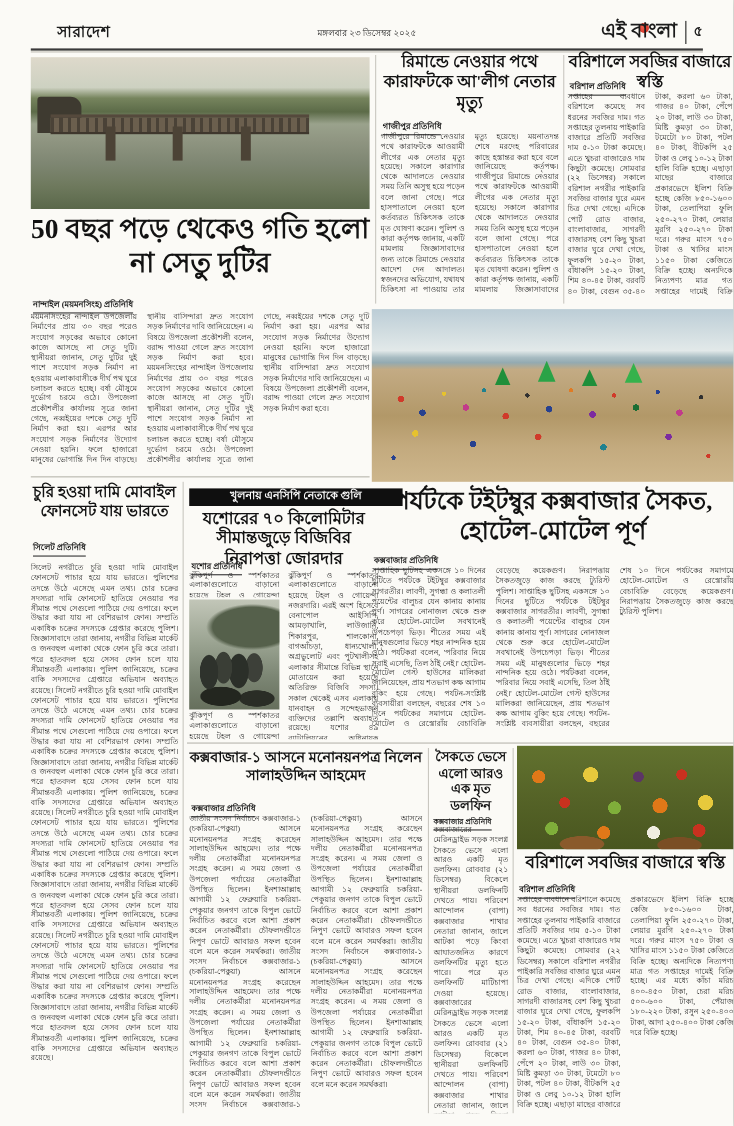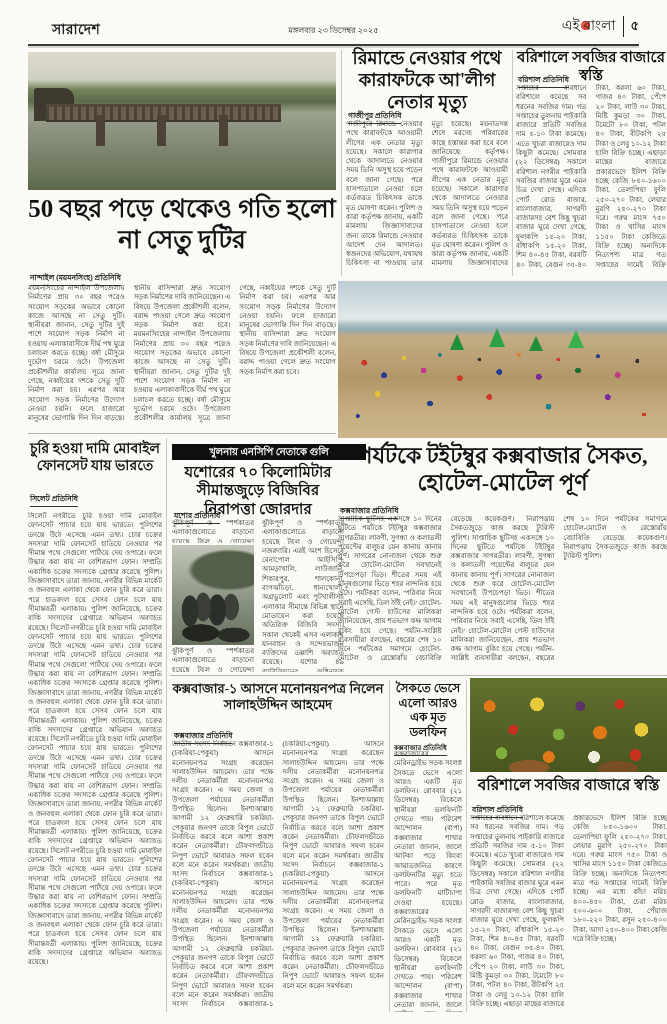--- a/index.html
+++ b/index.html
@@ -3,21 +3,21 @@
 <meta charset="utf-8">
 <style>
   html,body{margin:0;padding:0;background:#cfccc6;}
   .page{position:relative;width:667px;height:1024px;margin:0 auto;background:#fbfaf6;
         font-family:"Liberation Serif", serif;color:#1b1b1b;overflow:hidden;
         box-shadow:0 0 8px rgba(0,0,0,.4);}
   .abs{position:absolute;}
   
   .section-label{font-size:14px;font-weight:bold;letter-spacing:.5px;}
   .date-line{font-size:8px;color:#222;}
-  .logo{font-size:14px;font-weight:normal;letter-spacing:0;position:relative;white-space:nowrap;}
+  .logo{font-size:18px;font-weight:bold;letter-spacing:0;position:relative;white-space:nowrap;}
   .logo .dot{position:absolute;right:26px;top:7px;width:9px;height:9px;border-radius:50%;
              background:radial-gradient(circle at 35% 35%, #f0604f, #d0271b);z-index:0;}
   .logo .txt{position:relative;z-index:1;}
   .pageno{font-size:13px;font-weight:bold;border-left:1.5px solid #222;padding-left:7px;margin-left:7px;}
   .header-rule{height:2px;background:#3a3a3a;box-shadow:0 2px 0 #d8d6cf;}
   
   .headline{font-weight:bold;color:#121212;text-align:center;line-height:1.22;}
   .byline{display:inline-block;font-size:7.5px;font-weight:bold;color:#111;
           border-bottom:1px solid #333;padding-bottom:1px;white-space:nowrap;}
   .body-text{font-size:7px;line-height:1.33;text-align:justify;color:#262626;
@@ -113,21 +113,21 @@
     <span class="bridge-leg" style="left:42%;"></span>
     <span class="bridge-leg" style="left:62%;"></span>
   </div>
   <div class="abs headline" style="left:28px;top:194px;width:308px;font-size:25px;">50 বছর পড়ে থেকেও গতি হলো না সেতু দুটির</div>
   <div class="abs" style="left:30px;top:266px;">
     <span class="byline">নান্দাইল (ময়মনসিংহ) প্রতিনিধি</span>
   </div>
   <div class="abs body-text cols3" style="left:28px;top:284px;width:308px;height:146px;">ময়মনসিংহের নান্দাইল উপজেলায় নির্মাণের প্রায় ৩০ বছর পরেও সংযোগ সড়কের অভাবে কোনো কাজে আসছে না সেতু দুটি। স্থানীয়রা জানান, সেতু দুটির দুই পাশে সংযোগ সড়ক নির্মাণ না হওয়ায় এলাকাবাসীকে দীর্ঘ পথ ঘুরে চলাচল করতে হচ্ছে। বর্ষা মৌসুমে দুর্ভোগ চরমে ওঠে। উপজেলা প্রকৌশলীর কার্যালয় সূত্রে জানা গেছে, নব্বইয়ের দশকে সেতু দুটি নির্মাণ করা হয়। এরপর আর সংযোগ সড়ক নির্মাণের উদ্যোগ নেওয়া হয়নি। ফলে হাজারো মানুষের ভোগান্তি দিন দিন বাড়ছে। স্থানীয় বাসিন্দারা দ্রুত সংযোগ সড়ক নির্মাণের দাবি জানিয়েছেন। এ বিষয়ে উপজেলা প্রকৌশলী বলেন, বরাদ্দ পাওয়া গেলে দ্রুত সংযোগ সড়ক নির্মাণ করা হবে। ময়মনসিংহের নান্দাইল উপজেলায় নির্মাণের প্রায় ৩০ বছর পরেও সংযোগ সড়কের অভাবে কোনো কাজে আসছে না সেতু দুটি। স্থানীয়রা জানান, সেতু দুটির দুই পাশে সংযোগ সড়ক নির্মাণ না হওয়ায় এলাকাবাসীকে দীর্ঘ পথ ঘুরে চলাচল করতে হচ্ছে। বর্ষা মৌসুমে দুর্ভোগ চরমে ওঠে। উপজেলা প্রকৌশলীর কার্যালয় সূত্রে জানা গেছে, নব্বইয়ের দশকে সেতু দুটি নির্মাণ করা হয়। এরপর আর সংযোগ সড়ক নির্মাণের উদ্যোগ নেওয়া হয়নি। ফলে হাজারো মানুষের ভোগান্তি দিন দিন বাড়ছে। স্থানীয় বাসিন্দারা দ্রুত সংযোগ সড়ক নির্মাণের দাবি জানিয়েছেন। এ বিষয়ে উপজেলা প্রকৌশলী বলেন, বরাদ্দ পাওয়া গেলে দ্রুত সংযোগ সড়ক নির্মাণ করা হবে।</div>
 
   <div class="abs vrule" style="left:341px;top:50px;height:226px;"></div>
-  <div class="abs headline" style="left:346px;top:48px;width:162px;font-size:18px;">রিমান্ডে নেওয়ার পথে কারাফটকে আ'লীগ নেতার মৃত্যু</div>
+  <div class="abs headline" style="left:346px;top:48px;width:162px;font-size:15px;">রিমান্ডে নেওয়ার পথে কারাফটকে আ'লীগ নেতার মৃত্যু</div>
   <div class="abs" style="left:348px;top:104px;">
     <span class="byline">গাজীপুর প্রতিনিধি</span>
   </div>
   <div class="abs body-text cols2" style="left:346px;top:120px;width:162px;height:156px;">গাজীপুরে রিমান্ডে নেওয়ার পথে কারাফটকে আওয়ামী লীগের এক নেতার মৃত্যু হয়েছে। সকালে কারাগার থেকে আদালতে নেওয়ার সময় তিনি অসুস্থ হয়ে পড়েন বলে জানা গেছে। পরে হাসপাতালে নেওয়া হলে কর্তব্যরত চিকিৎসক তাকে মৃত ঘোষণা করেন। পুলিশ ও কারা কর্তৃপক্ষ জানায়, একটি মামলায় জিজ্ঞাসাবাদের জন্য তাকে রিমান্ডে নেওয়ার আদেশ দেন আদালত। স্বজনদের অভিযোগ, যথাযথ চিকিৎসা না পাওয়ায় তার মৃত্যু হয়েছে। ময়নাতদন্ত শেষে মরদেহ পরিবারের কাছে হস্তান্তর করা হবে বলে জানিয়েছে কর্তৃপক্ষ। গাজীপুরে রিমান্ডে নেওয়ার পথে কারাফটকে আওয়ামী লীগের এক নেতার মৃত্যু হয়েছে। সকালে কারাগার থেকে আদালতে নেওয়ার সময় তিনি অসুস্থ হয়ে পড়েন বলে জানা গেছে। পরে হাসপাতালে নেওয়া হলে কর্তব্যরত চিকিৎসক তাকে মৃত ঘোষণা করেন। পুলিশ ও কারা কর্তৃপক্ষ জানায়, একটি মামলায় জিজ্ঞাসাবাদের জন্য তাকে রিমান্ডে নেওয়ার আদেশ দেন আদালত। স্বজনদের অভিযোগ, যথাযথ চিকিৎসা না পাওয়ায় তার মৃত্যু হয়েছে। ময়নাতদন্ত শেষে মরদেহ পরিবারের কাছে হস্তান্তর করা হবে বলে জানিয়েছে কর্তৃপক্ষ।</div>
 
   <div class="abs vrule" style="left:512px;top:50px;height:226px;"></div>
   <div class="abs headline" style="left:516px;top:48px;width:150px;font-size:15px;">বরিশালে সবজির বাজারে স্বস্তি</div>
   <div class="abs" style="left:518px;top:68px;">
     <span class="byline">বরিশাল প্রতিনিধি</span>
   </div>

